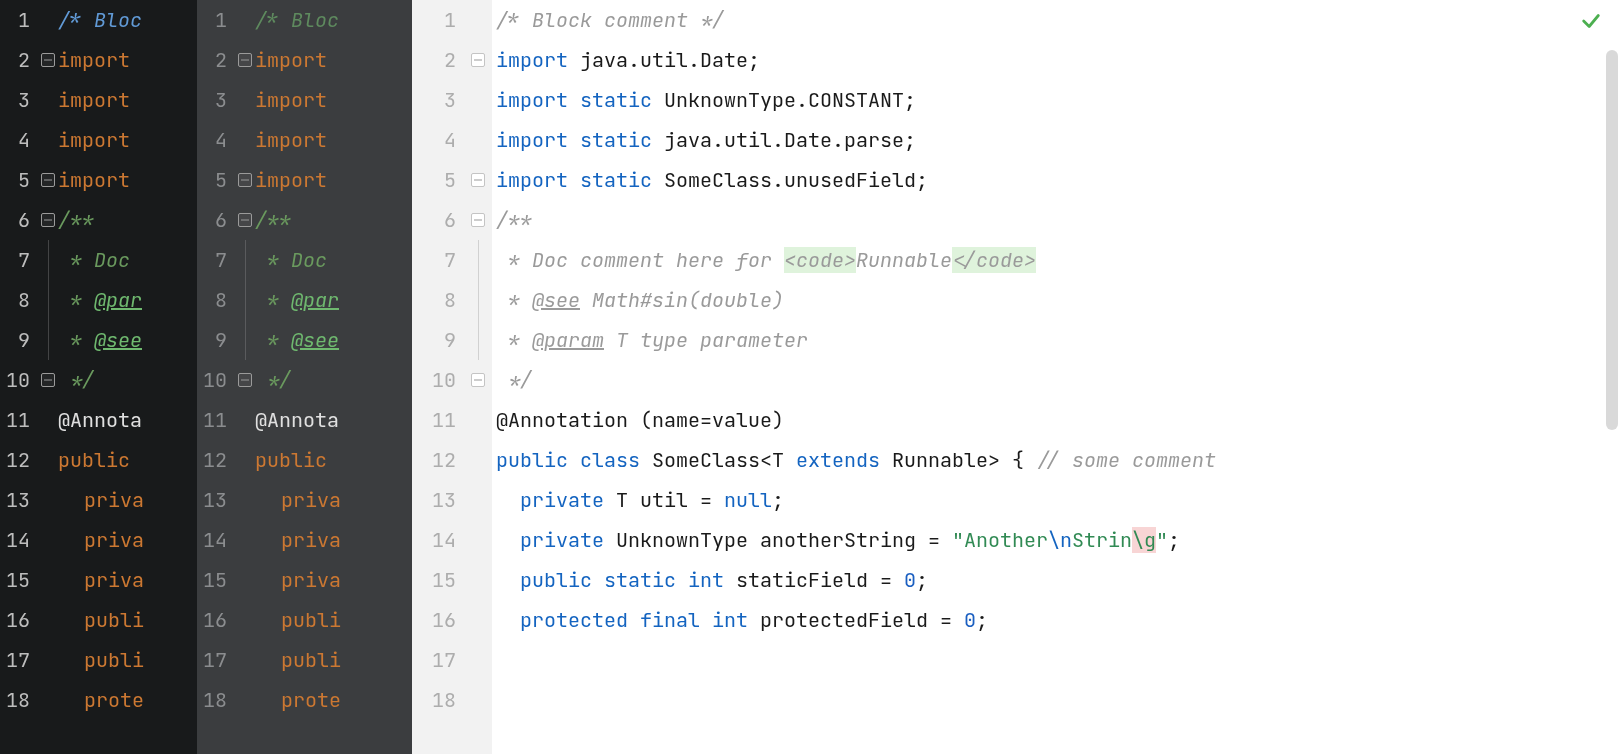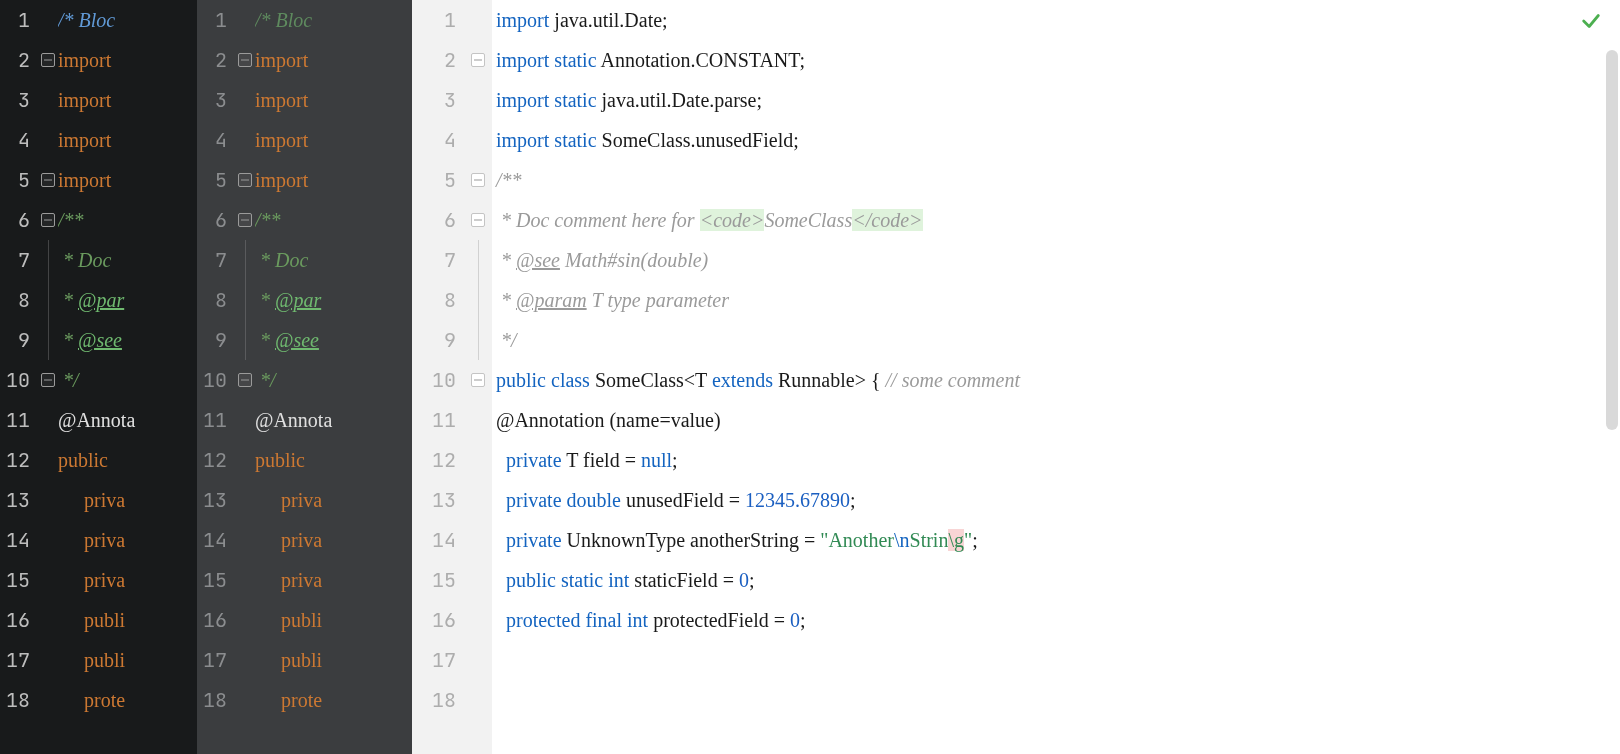--- a/index.html
+++ b/index.html
@@ -32,21 +32,21 @@
     --d-doc-tag:#6fb96f;
   }
   *{box-sizing:border-box;margin:0;padding:0;}
   body{font-family:var(--mono);font-size:var(--fs);line-height:var(--row-h);width:1620px;height:754px;overflow:hidden;background:#ffffff;color:#000;}
   .panes{display:flex;flex-direction:row;height:100%;width:100%;}
   .pane{position:relative;display:flex;flex-direction:row;overflow:hidden;height:100%;}
   .pane .gutter{flex:0 0 auto;display:flex;flex-direction:column;text-align:right;user-select:none;}
   .pane .gutter .ln{height:var(--row-h);padding:0 10px 0 6px;min-width:40px;}
   .pane .fold-col{flex:0 0 auto;display:flex;flex-direction:column;width:18px;}
   .pane .fold-col .fc{height:var(--row-h);position:relative;}
-  .pane .code{flex:1 1 auto;overflow:hidden;font-family:Liberation Serif, serif;}
+  .pane .code{flex:1 1 auto;overflow:hidden;}
   .pane .code .row{height:var(--row-h);white-space:pre;padding-left:0;}
 
   
   .pane1{width:197px;background:var(--dark1-bg);}
   .pane2{width:215px;background:var(--dark2-bg);}
   .pane3{flex:1 1 auto;background:var(--light-bg);}
 
   
   .pane1 .gutter{background:var(--dark1-bg);color:var(--dark1-gutter);}
   .pane2 .gutter{background:var(--dark2-bg);color:var(--dark2-gutter);}
@@ -311,33 +311,33 @@
       <div class="fc"></div>
       <div class="fc"></div>
       <div class="fc"></div>
       <div class="fc"></div>
       <div class="fc"></div>
       <div class="fc"></div>
       <div class="fc"></div>
       <div class="fc"></div>
     </div>
     <div class="code" id="light-code">
+        <div class="row"><span class="l-cm">/* Block comment */</span></div>
         <div class="row"><span class="l-kw">import</span><span class="l-fg"> java.util.Date;</span></div>
-        <div class="row"><span class="l-kw">import</span><span class="l-fg"> </span><span class="l-kw">static</span><span class="l-fg"> Annotation.CONSTANT;</span></div>
+        <div class="row"><span class="l-kw">import</span><span class="l-fg"> </span><span class="l-kw">static</span><span class="l-fg"> UnknownType.CONSTANT;</span></div>
         <div class="row"><span class="l-kw">import</span><span class="l-fg"> </span><span class="l-kw">static</span><span class="l-fg"> java.util.Date.parse;</span></div>
         <div class="row"><span class="l-kw">import</span><span class="l-fg"> </span><span class="l-kw">static</span><span class="l-fg"> SomeClass.unusedField;</span></div>
         <div class="row"><span class="l-doc">/**</span></div>
-        <div class="row"><span class="l-doc"> * Doc comment here for </span><span class="l-hlg" style="font-style: italic; color: var(--light-comment);">&lt;code&gt;</span><span class="l-doc">SomeClass</span><span class="l-hlg" style="font-style: italic; color: var(--light-comment);">&lt;/code&gt;</span></div>
+        <div class="row"><span class="l-doc"> * Doc comment here for </span><span class="l-hlg" style="font-style: italic; color: var(--light-comment);">&lt;code&gt;</span><span class="l-doc">Runnable</span><span class="l-hlg" style="font-style: italic; color: var(--light-comment);">&lt;/code&gt;</span></div>
         <div class="row"><span class="l-doc"> * </span><span class="l-tag">@see</span><span class="l-doc"> Math#sin(double)</span></div>
         <div class="row"><span class="l-doc"> * </span><span class="l-tag">@param</span><span class="l-doc"> T type parameter</span></div>
         <div class="row"><span class="l-doc"> */</span></div>
+        <div class="row"><span class="l-fg">@Annotation (name=value)</span></div>
         <div class="row"><span class="l-kw">public</span><span class="l-fg"> </span><span class="l-kw">class</span><span class="l-fg"> SomeClass&lt;T </span><span class="l-kw">extends</span><span class="l-fg"> Runnable&gt; { </span><span class="l-cm">// some comment</span></div>
-        <div class="row"><span class="l-fg">@Annotation (name=value)</span></div>
-        <div class="row"><span>  </span><span class="l-kw">private</span><span class="l-fg"> T field = </span><span class="l-kw">null</span><span class="l-fg">;</span></div>
-        <div class="row"><span>  </span><span class="l-kw">private</span><span class="l-fg"> </span><span class="l-kw">double</span><span class="l-fg"> unusedField = </span><span class="l-num">12345.67890</span><span class="l-fg">;</span></div>
+        <div class="row"><span>  </span><span class="l-kw">private</span><span class="l-fg"> T util = </span><span class="l-kw">null</span><span class="l-fg">;</span></div>
         <div class="row"><span>  </span><span class="l-kw">private</span><span class="l-fg"> UnknownType anotherString = </span><span class="l-str">"Another</span><span class="l-esc">\n</span><span class="l-str">Strin</span><span class="l-bad">\g</span><span class="l-str">"</span><span class="l-fg">;</span></div>
         <div class="row"><span>  </span><span class="l-kw">public</span><span class="l-fg"> </span><span class="l-kw">static</span><span class="l-fg"> </span><span class="l-kw">int</span><span class="l-fg"> staticField = </span><span class="l-num">0</span><span class="l-fg">;</span></div>
         <div class="row"><span>  </span><span class="l-kw">protected</span><span class="l-fg"> </span><span class="l-kw">final</span><span class="l-fg"> </span><span class="l-kw">int</span><span class="l-fg"> protectedField = </span><span class="l-num">0</span><span class="l-fg">;</span></div>
       </div>
 
     <div class="checkmark">
       <svg viewBox="0 0 24 24">
           <path d="M4 12 L10 18 L20 6" stroke="#4caf50" stroke-width="3" fill="none" stroke-linecap="round" stroke-linejoin="round"></path>
         </svg>
     </div>

